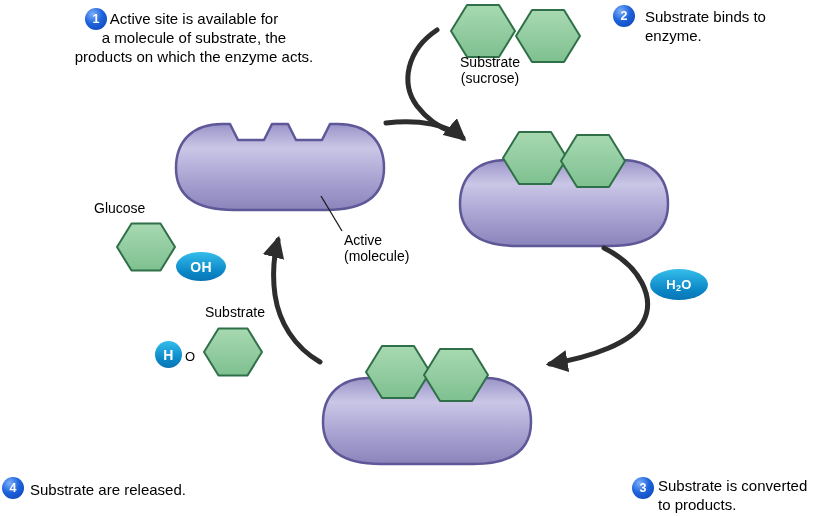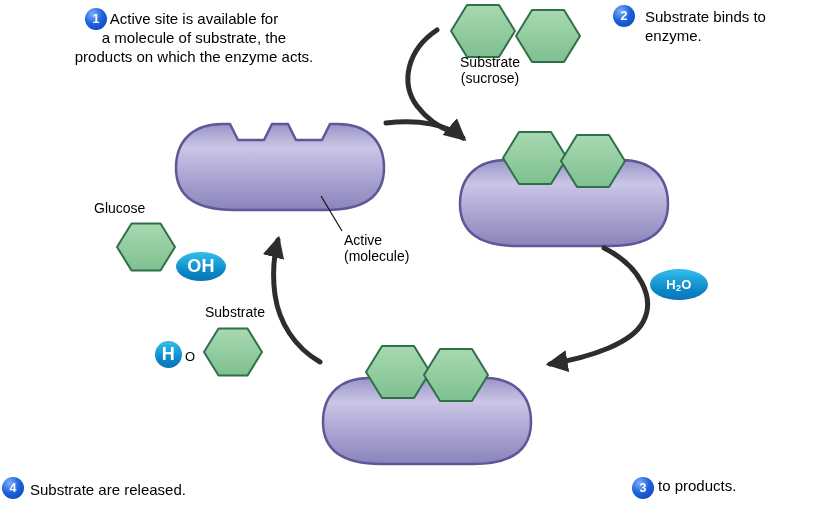--- a/index.html
+++ b/index.html
@@ -12,21 +12,21 @@
   .small { font-size: 14px; line-height: 16px; }
   .badge {
     position: absolute; width: 22px; height: 22px; border-radius: 50%;
     background: radial-gradient(circle at 35% 28%, #7db0fa 0%, #1e63dd 45%, #0a41ad 100%);
     color: #ffffff; font-size: 12.5px; font-weight: bold;
     display: flex; align-items: center; justify-content: center;
   }
   .oval {
     position: absolute; border-radius: 50%;
     background: linear-gradient(180deg, #35bdeb 0%, #0a86c6 70%, #0a74b4 100%);
-    color: #ffffff; font-weight: bold; font-size: 18px;
+    color: #ffffff; font-weight: bold; font-size: 14px;
     display: flex; align-items: center; justify-content: center; letter-spacing: 0.3px;
   }
   .oval .subscript { font-size: 9px; transform: translateY(3px); }
 </style>
 </head>
 <body>
 
 <div class="stage">
 
   <svg class="layer" width="822" height="516" viewBox="0 0 822 516">
@@ -82,20 +82,21 @@
   </div>
 
   <div class="badge" style="left:613px; top:5px;">2</div>
   <div class="caption" style="left:645px; top:7px;">
     <div class="ln">Substrate binds to</div>
     <div class="ln">enzyme.</div>
   </div>
 
   <div class="badge" style="left:632px; top:477px;">3</div>
   <div class="caption" style="left:658px; top:476px;">
+    <div class="ln">Substrate is converted</div>
     <div class="ln">to products.</div>
   </div>
 
   <div class="badge" style="left:2px; top:477px;">4</div>
   <div class="caption" style="left:30px; top:480px;">
     <div class="ln">Substrate are released.</div>
   </div>
 
   <div class="caption small center" style="left:446px; top:54px; width:88px;">
     <div class="ln">Substrate</div>

